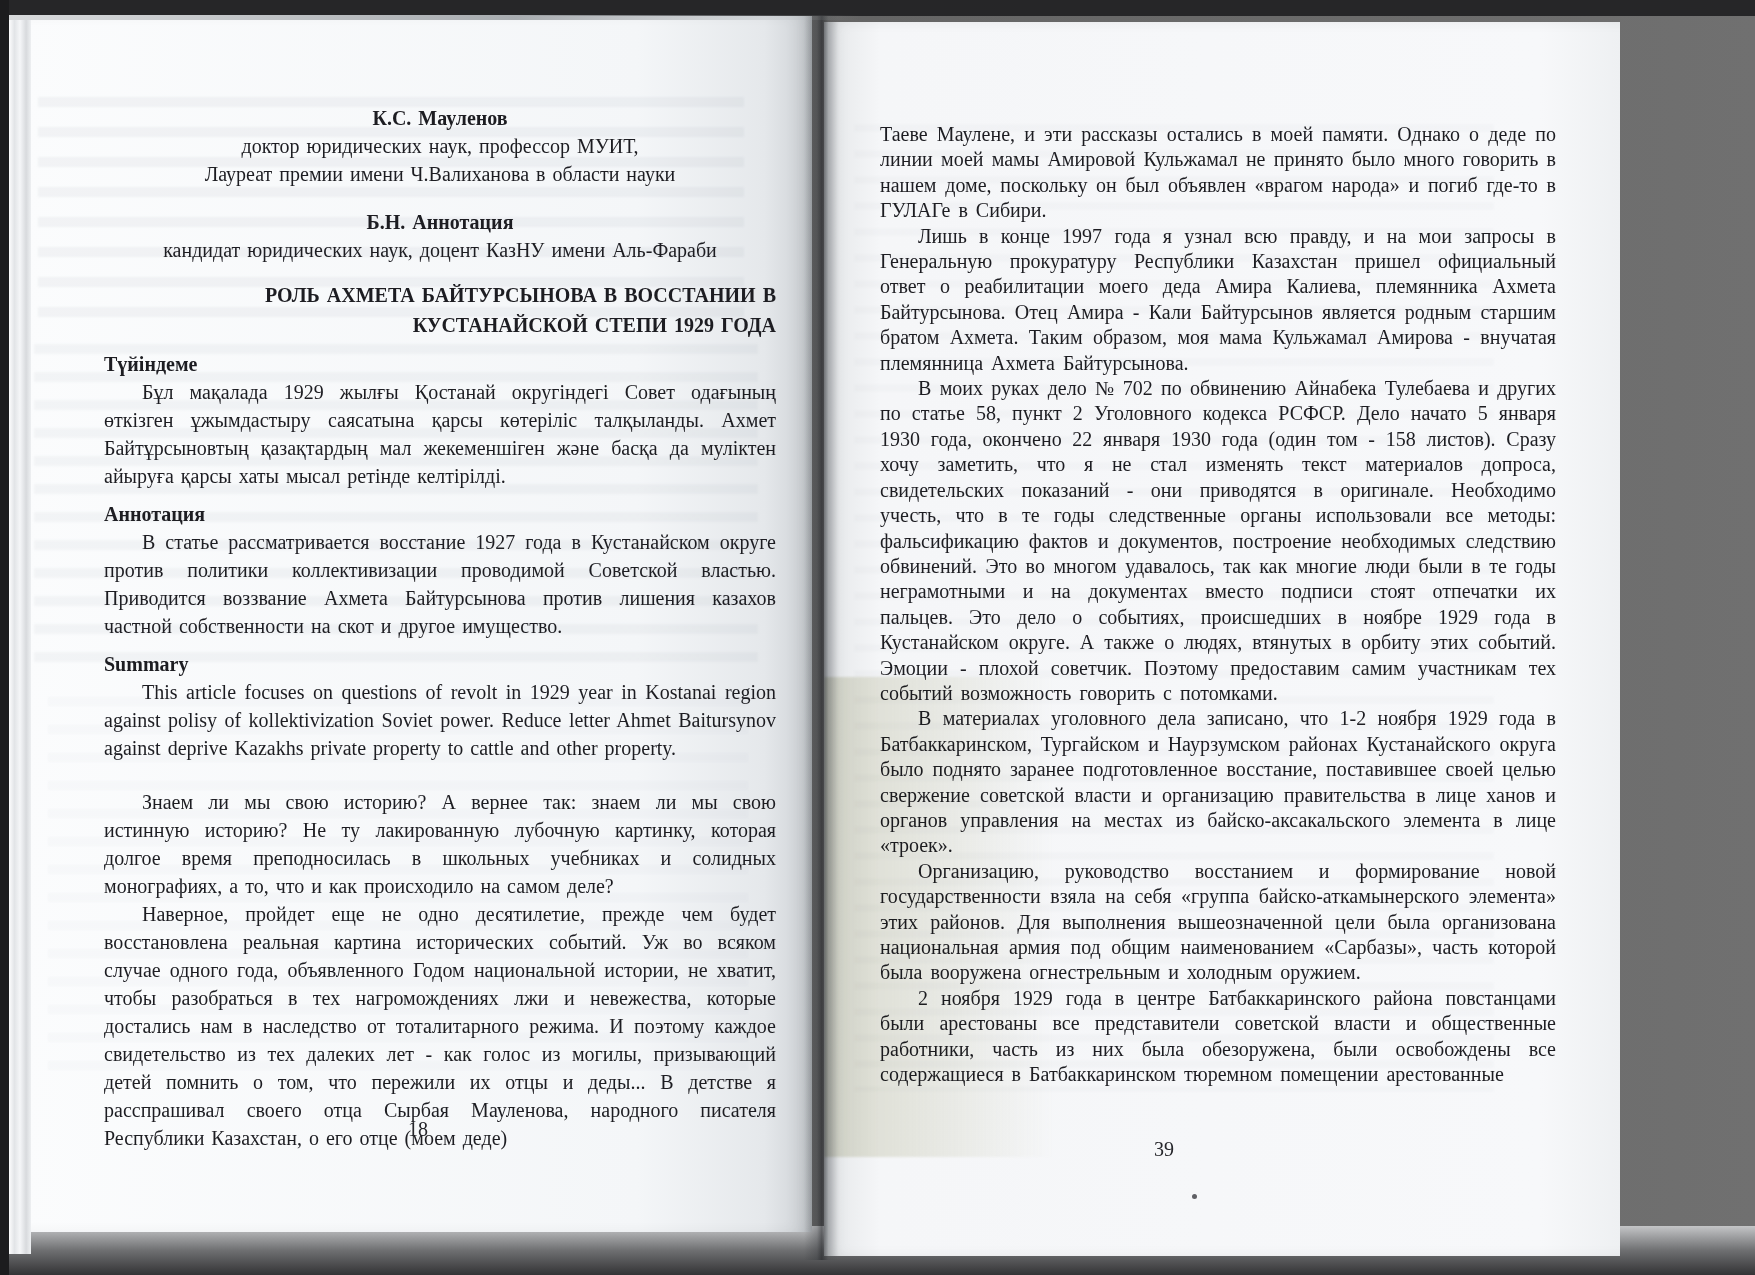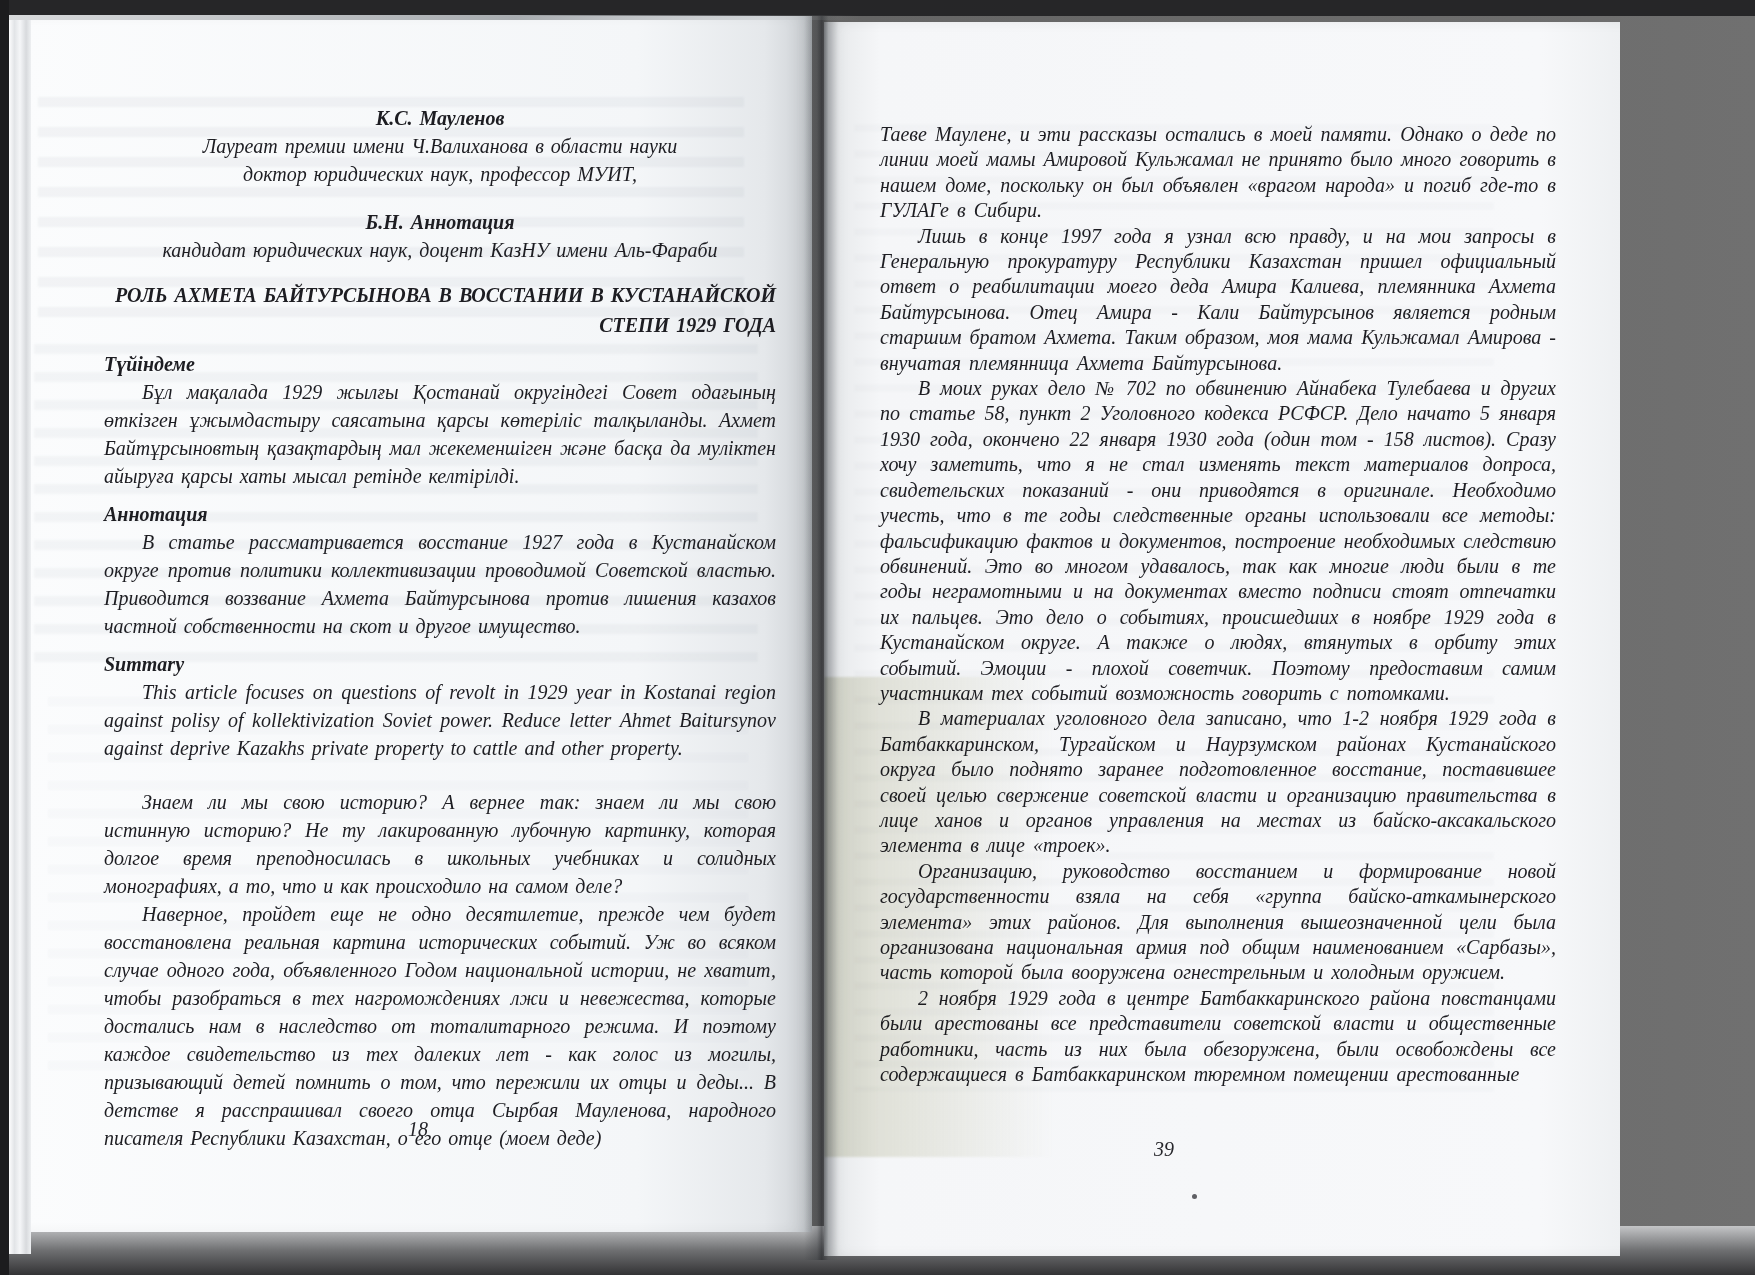--- a/index.html
+++ b/index.html
@@ -2,21 +2,21 @@
 <html><head>
 <meta charset="utf-8">
 <style>
   html,body{margin:0;padding:0;}
   body{
     width:1755px;height:1275px;overflow:hidden;
     background:#6b6b6b;
     font-family:"Liberation Serif","DejaVu Serif",serif;
   }
   .scene{position:relative;width:1755px;height:1275px;
-    background:linear-gradient(90deg,#565656 0%,#646464 45%,#707070 100%);font-style:italic;}
+    background:linear-gradient(90deg,#565656 0%,#646464 45%,#707070 100%);}
 
   
   .top-strip{position:absolute;left:0;top:0;width:100%;height:16px;background:#262628;z-index:4;}
   .cover-edge{position:absolute;left:0;top:15px;width:860px;height:5px;
     background:linear-gradient(90deg,#d9dbdd 0%,#a8acb0 60%,rgba(168,172,176,0) 100%);z-index:4;}
   .bottom-strip{position:absolute;left:0;top:1226px;width:100%;height:49px;
     background:linear-gradient(180deg,#c4c5c7 0%,#6e6f71 50%,#333335 100%);z-index:0;}
   .left-edge-dark{position:absolute;left:0;top:0;width:9px;height:100%;background:#1c1c1e;z-index:5;}
   .page-stack-left{position:absolute;left:9px;top:10px;width:22px;height:1244px;z-index:3;
     background:linear-gradient(90deg,#fdfdfe 0%,#e2e4e7 25%,#f5f6f8 50%,#d8dadd 78%,#eef0f2 100%);}
@@ -75,22 +75,22 @@
   <div class="left-edge-dark"></div>
   <div class="page-stack-left"></div>
 
   <div class="page page-left">
     <div class="bleed bleed-a"></div>
     <div class="bleed bleed-b"></div>
     <div class="bleed bleed-c"></div>
 
     <div class="content content-left">
       <div class="author-name">К.С. Мауленов</div>
+      <div class="affil">доктор юридических наук, профессор МУИТ,</div>
       <div class="affil">Лауреат премии имени Ч.Валиханова в области науки</div>
-      <div class="affil">доктор юридических наук, профессор МУИТ,</div>
 
       <div class="author-name mt20">Б.Н. Аннотация</div>
       <div class="affil">кандидат юридических наук, доцент КазНУ имени Аль-Фараби</div>
 
       <div class="article-title">РОЛЬ АХМЕТА БАЙТУРСЫНОВА В ВОССТАНИИ В КУСТАНАЙСКОЙ СТЕПИ 1929 ГОДА</div>
 
       <div class="sec-h">Түйіндеме</div>
       <p class="ind">Бұл мақалада 1929 жылғы Қостанай округіндегі Совет одағының өткізген ұжымдастыру саясатына қарсы көтеріліс талқыланды. Ахмет Байтұрсыновтың қазақтардың мал жекеменшіген және басқа да муліктен айыруға қарсы хаты мысал ретінде келтірілді.</p>
 
       <div class="sec-h">Аннотация</div>

